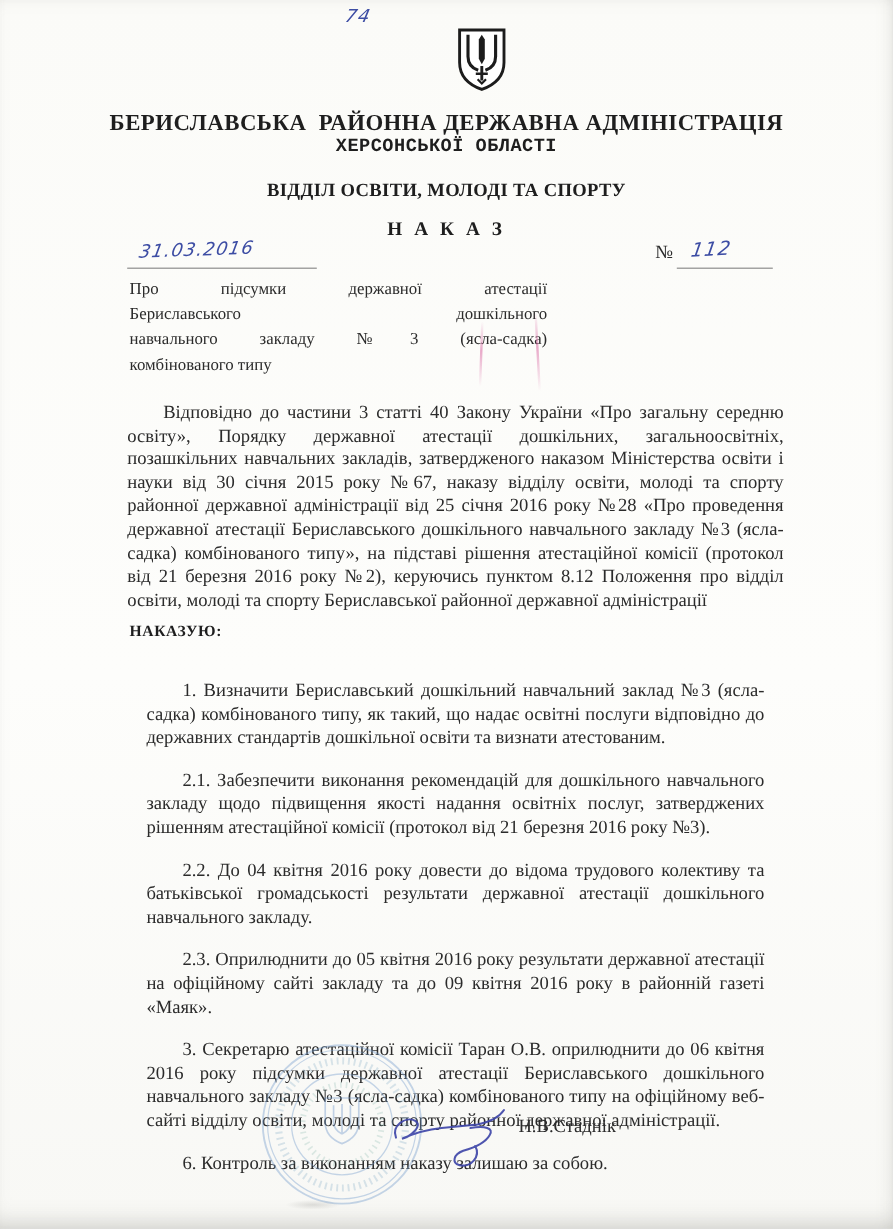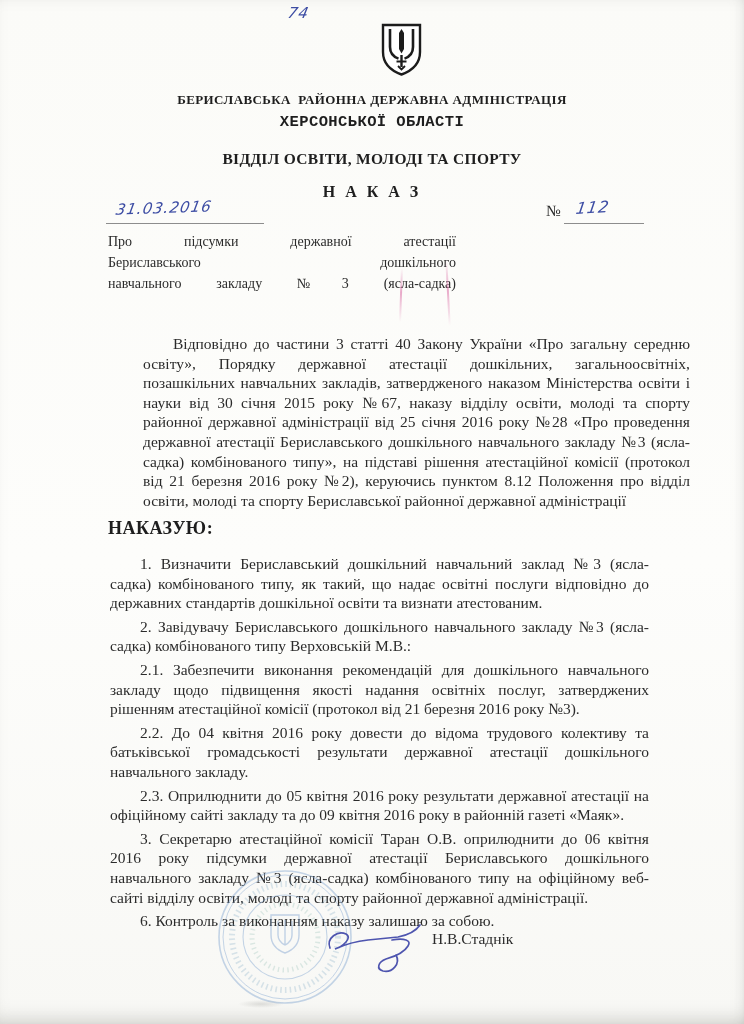--- a/index.html
+++ b/index.html
@@ -17,42 +17,42 @@
   .abs{position:absolute;}
   .center{left:0;width:100%;text-align:center;}
   .bold{font-weight:bold;color:#1e1e1e;}
 
   .top-note{top:4px;left:288px;font-size:15px;transform:rotate(-6deg);}
   .hand{font-family:"DejaVu Sans", sans-serif;font-style:italic;color:#3d4da4;
         display:inline-block;transform:skewX(-12deg);letter-spacing:1px;}
 
   .emblem{top:22px;left:379px;width:45px;height:56px;}
 
-  .org1{top:92px;font-size:13px;letter-spacing:.4px;white-space:pre;}
+  .org1{top:92px;font-size:19px;letter-spacing:.4px;white-space:pre;}
   .org2{top:113px;font-size:15.5px;letter-spacing:.4px;font-family:Liberation Mono, monospace;}
   .dept{top:150px;font-size:15.5px;letter-spacing:.3px;}
   .doctype{top:183px;font-size:16px;letter-spacing:3px;}
 
   .date-hand{top:199px;left:116px;font-size:15px;transform:rotate(-2deg) skewX(-12deg);}
   .date-line{top:223px;left:106px;width:158px;height:1px;background:#8d8d8d;}
   .num-label{top:202px;left:546px;font-size:15.5px;}
   .num-hand{top:198px;left:576px;font-size:16px;transform:rotate(-3deg) skewX(-12deg);}
   .num-line{top:223px;left:564px;width:80px;height:1px;background:#8d8d8d;}
 
   .subject{top:231px;left:108px;width:348px;font-size:14px;line-height:21px;}
   .subject .just{text-align:justify;text-align-last:justify;}
 
   .preamble{top:334px;left:106px;width:547px;font-size:15.5px;line-height:19.6px;
-            text-align:justify;text-indent:30px;hyphens:none;margin-left:37px;}
+            text-align:justify;text-indent:30px;hyphens:none;}
 
-  .order-heading{top:518px;left:108px;font-size:18px;letter-spacing:.5px;}
+  .order-heading{top:518px;left:108px;font-size:13px;letter-spacing:.5px;}
 
   .items{top:550px;left:106px;width:547px;font-size:15.5px;line-height:19.6px;
          text-align:justify;hyphens:none;}
-  .items p{margin:4px;text-indent:30px;}
+  .items p{margin:16px;text-indent:30px;}
 
   .sig-position{top:917px;left:108px;font-size:15.5px;line-height:22px;}
   .sig-name{top:930px;left:432px;font-size:15.5px;}
 
   .seal{top:865px;left:213px;width:144px;height:144px;opacity:.85;}
   .signature{top:912px;left:320px;width:122px;height:72px;}
 
   .pink-mark{width:2px;border-radius:2px;
     background:linear-gradient(180deg,rgba(224,120,170,0) 0%,rgba(216,100,160,.55) 45%,rgba(224,120,170,0) 100%);}
   .pink1{top:268px;left:400px;height:54px;transform:rotate(2deg);}
@@ -87,29 +87,29 @@
   <span class="abs date-hand hand">31.03.2016</span>
   <div class="abs date-line"></div>
   <span class="abs num-label">№</span>
   <span class="abs num-hand hand">112</span>
   <div class="abs num-line"></div>
 
   <div class="abs subject">
     <div class="just">Про підсумки державної атестації</div>
     <div class="just">Бериславського дошкільного</div>
     <div class="just">навчального закладу №3 (ясла-садка)</div>
+    <div>комбінованого типу</div>
   </div>
 
   <div class="abs preamble">Відповідно до частини 3 статті 40 Закону України «Про загальну середню освіту», Порядку державної атестації дошкільних, загальноосвітніх, позашкільних навчальних закладів, затвердженого наказом Міністерства освіти і науки від 30 січня 2015 року №67, наказу відділу освіти, молоді та спорту районної державної адміністрації від 25 січня 2016 року №28 «Про проведення державної атестації Бериславського дошкільного навчального закладу №3 (ясла-садка) комбінованого типу», на підставі рішення атестаційної комісії (протокол від 21 березня 2016 року №2), керуючись пунктом 8.12 Положення про відділ освіти, молоді та спорту Бериславської районної державної адміністрації</div>
 
   <div class="abs order-heading bold">НАКАЗУЮ:</div>
 
   <div class="abs items">
     <p>1. Визначити Бериславський дошкільний навчальний заклад №3 (ясла-садка) комбінованого типу, як такий, що надає освітні послуги відповідно до державних стандартів дошкільної освіти та визнати атестованим.</p>
-    <p>2. Завідувачу Бериславського дошкільного навчального закладу №3 (ясла-садка) комбінованого типу Верховській М.В.:</p>
     <p>2.1. Забезпечити виконання рекомендацій для дошкільного навчального закладу щодо підвищення якості надання освітніх послуг, затверджених рішенням атестаційної комісії (протокол від 21 березня 2016 року №3).</p>
     <p>2.2. До 04 квітня 2016 року довести до відома трудового колективу та батьківської громадськості результати державної атестації дошкільного навчального закладу.</p>
     <p>2.3. Оприлюднити до 05 квітня 2016 року результати державної атестації на офіційному сайті закладу та до 09 квітня 2016 року в районній газеті «Маяк».</p>
     <p>3. Секретарю атестаційної комісії Таран О.В. оприлюднити до 06 квітня 2016 року підсумки державної атестації Бериславського дошкільного навчального закладу №3 (ясла-садка) комбінованого типу  на офіційному веб-сайті відділу освіти, молоді та спорту районної державної адміністрації.</p>
     <p>6. Контроль за виконанням наказу залишаю за собою.</p>
   </div>
 
   <div class="abs seal">
     <svg width="144" height="144" viewBox="0 0 144 144">
       <g stroke="rgba(118,156,205,.48)" fill="none">

